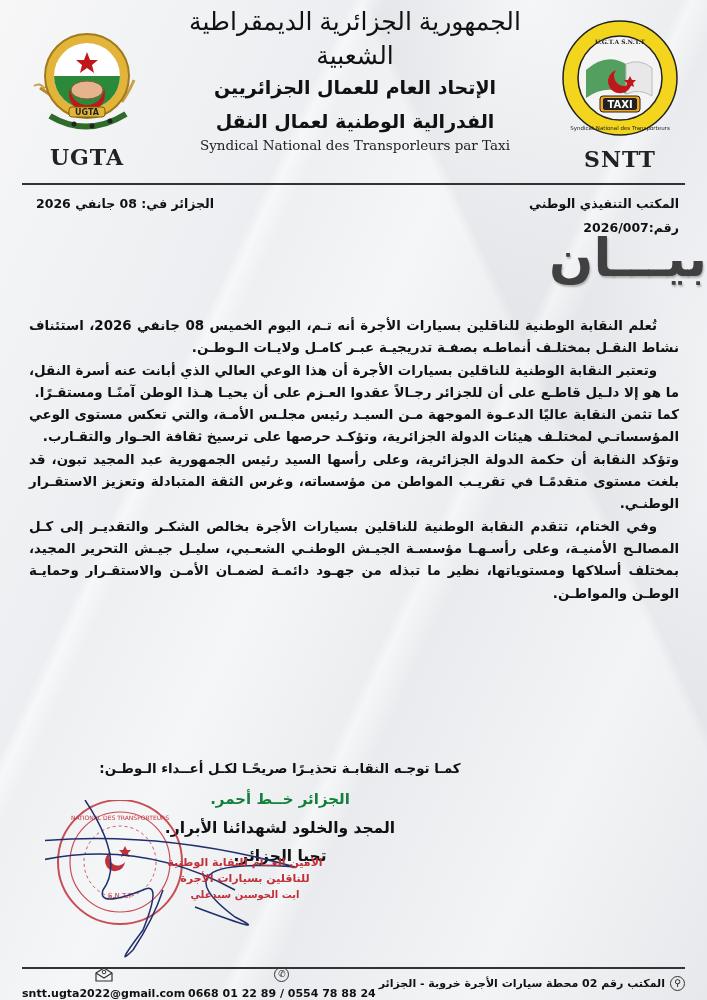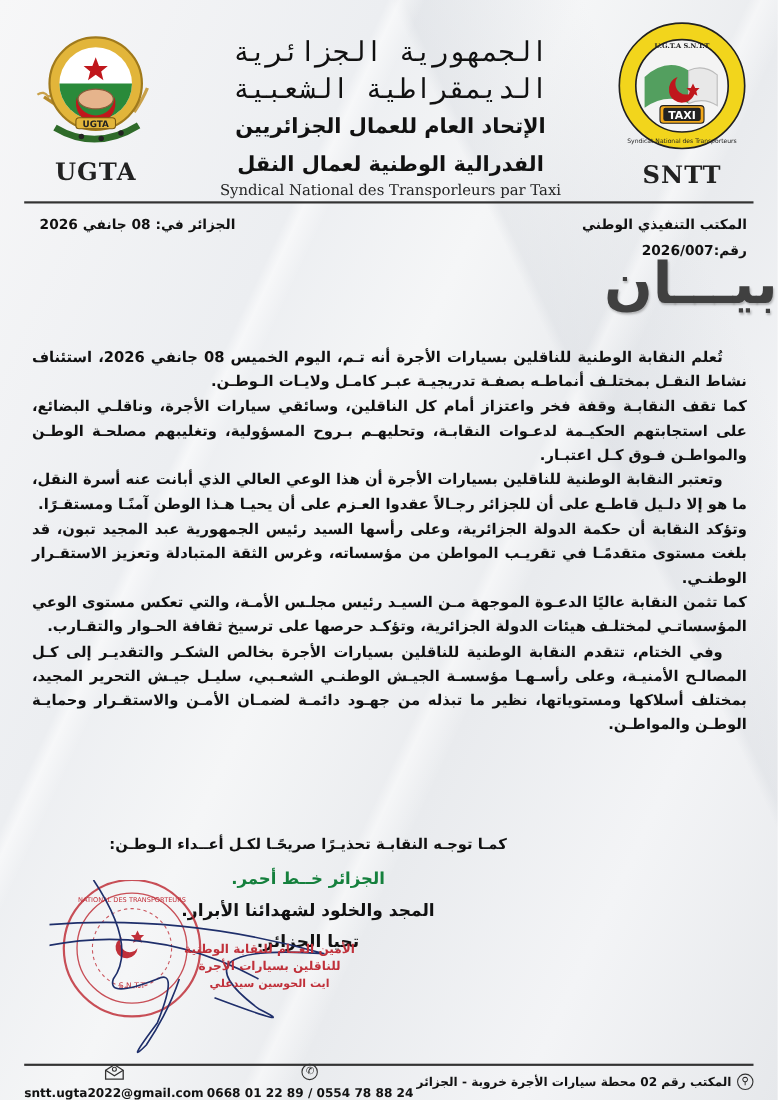--- a/index.html
+++ b/index.html
@@ -20,21 +20,21 @@
   
   .header { position: absolute; top: 0; left: 0; width: 707px; height: 180px; }
   .logo-box { position: absolute; top: 18px; width: 150px; text-align: center; }
   .logo-left { left: 12px; }
   .logo-right { right: 12px; }
   .logo-caption {
     font-family: "DejaVu Serif", serif; font-weight: bold; font-size: 22px;
     letter-spacing: 1px; color: #222; margin-top: 4px;
   }
   .header-center { position: absolute; top: 4px; left: 170px; width: 370px; text-align: center; }
-  .h-republic { font-family: Liberation Mono, monospace; font-size: 25px; line-height: 34px; color: #111; margin-top: 28px; }
+  .h-republic { font-family: Liberation Sans, sans-serif; font-size: 25px; line-height: 34px; color: #111; }
   .h-ugta { font-size: 19px; font-weight: bold; line-height: 30px; }
   .h-fed { font-size: 19px; font-weight: bold; line-height: 26px; margin-top: 6px; }
   .h-sntt { font-size: 19px; font-weight: bold; line-height: 28px; }
   .h-fr { direction: ltr; font-family: "DejaVu Serif", serif; font-weight: normal; font-size: 13.5px; line-height: 22px; color: #222; }
   .rule { position: absolute; height: 2px; background: #333; }
   .rule-top { top: 183px; left: 22px; right: 22px; }
   .rule-bottom { top: 967px; left: 22px; right: 22px; height: 1.5px; }
 
   
   .meta-right { position: absolute; top: 192px; right: 28px; font-size: 12.5px; font-weight: bold; line-height: 24px; text-align: right; }
@@ -125,24 +125,23 @@
 <div class="meta-right">
   <div>المكتب التنفيذي الوطني</div>
   <div>رقم:2026/007</div>
 </div>
 <div class="meta-left">الجزائر في: 08 جانفي 2026</div>
 
 <div class="title">بيـــان</div>
 
 <div class="body-text">
   <p class="indent">تُعلم النقابة الوطنية للناقلين بسيارات الأجرة أنه تـم، اليوم الخميس 08 جانفي 2026، استئناف نشاط النقـل بمختلـف أنماطـه بصفـة تدريجيـة عبـر كامـل ولايـات الـوطـن.</p>
-  <p>كما تقف النقابـة وقفة فخر واعتزاز أمام كل الناقلين، وسائقي سيارات الأجرة، وناقلـي البضائع، على استجابتهم الحكيـمة لدعـوات النقابـة، وتحليهـم بـروح المسؤولية، وتغليبهم مصلحـة الوطـن والمواطـن فـوق كـل اعتبـار.</p>
   <p class="indent">وتعتبر النقابة الوطنية للناقلين بسيارات الأجرة أن هذا الوعي العالي الذي أبانت عنه أسرة النقل، ما هو إلا دلـيل قاطـع على أن للجزائر رجـالاً عقدوا العـزم على أن يحيـا هـذا الوطن آمنًـا ومستقـرًا.</p>
+  <p>كما تثمن النقابة عاليًا الدعـوة الموجهة مـن السيـد رئيس مجلـس الأمـة، والتي تعكس مستوى الوعي المؤسساتـي لمختلـف هيئات الدولة الجزائرية، وتؤكـد حرصها على ترسيخ ثقافة الحـوار والتقـارب.</p>
   <p>وتؤكد النقابة أن حكمة الدولة الجزائرية، وعلى رأسها السيد رئيس الجمهورية عبد المجيد تبون، قد بلغت مستوى متقدمًـا في تقريـب المواطن من مؤسساته، وغرس الثقة المتبادلة وتعزيز الاستقـرار الوطنـي.</p>
-  <p>كما تثمن النقابة عاليًا الدعـوة الموجهة مـن السيـد رئيس مجلـس الأمـة، والتي تعكس مستوى الوعي المؤسساتـي لمختلـف هيئات الدولة الجزائرية، وتؤكـد حرصها على ترسيخ ثقافة الحـوار والتقـارب.</p>
   <p class="indent">وفي الختام، تتقدم النقابة الوطنية للناقلين بسيارات الأجرة بخالص الشكـر والتقديـر إلى كـل المصالـح الأمنيـة، وعلى رأسـهـا مؤسسـة الجيـش الوطنـي الشعـبي، سليـل جيـش التحرير المجيد، بمختلف أسلاكها ومستوياتها، نظير ما تبذله من جهـود دائمـة لضمـان الأمـن والاستقـرار وحمايـة الوطـن والمواطـن.</p>
 </div>
 
 <div class="closing">
   <div class="closing-warning">كمـا توجـه النقابـة تحذيـرًا صريحًـا لكـل أعــداء الـوطـن:</div>
   <div class="closing-red">الجزائر خــط أحمر.</div>
   <div class="closing-line">المجد والخلود لشهدائنا الأبرار.</div>
   <div class="closing-line">تحيا الجزائر.</div>
 </div>
 

